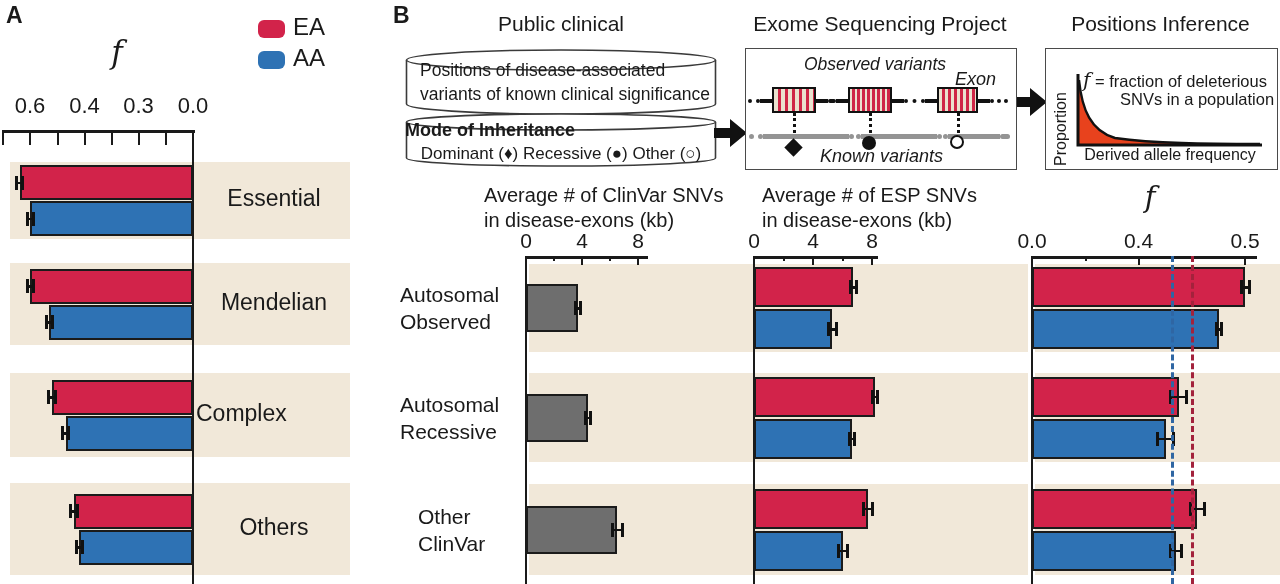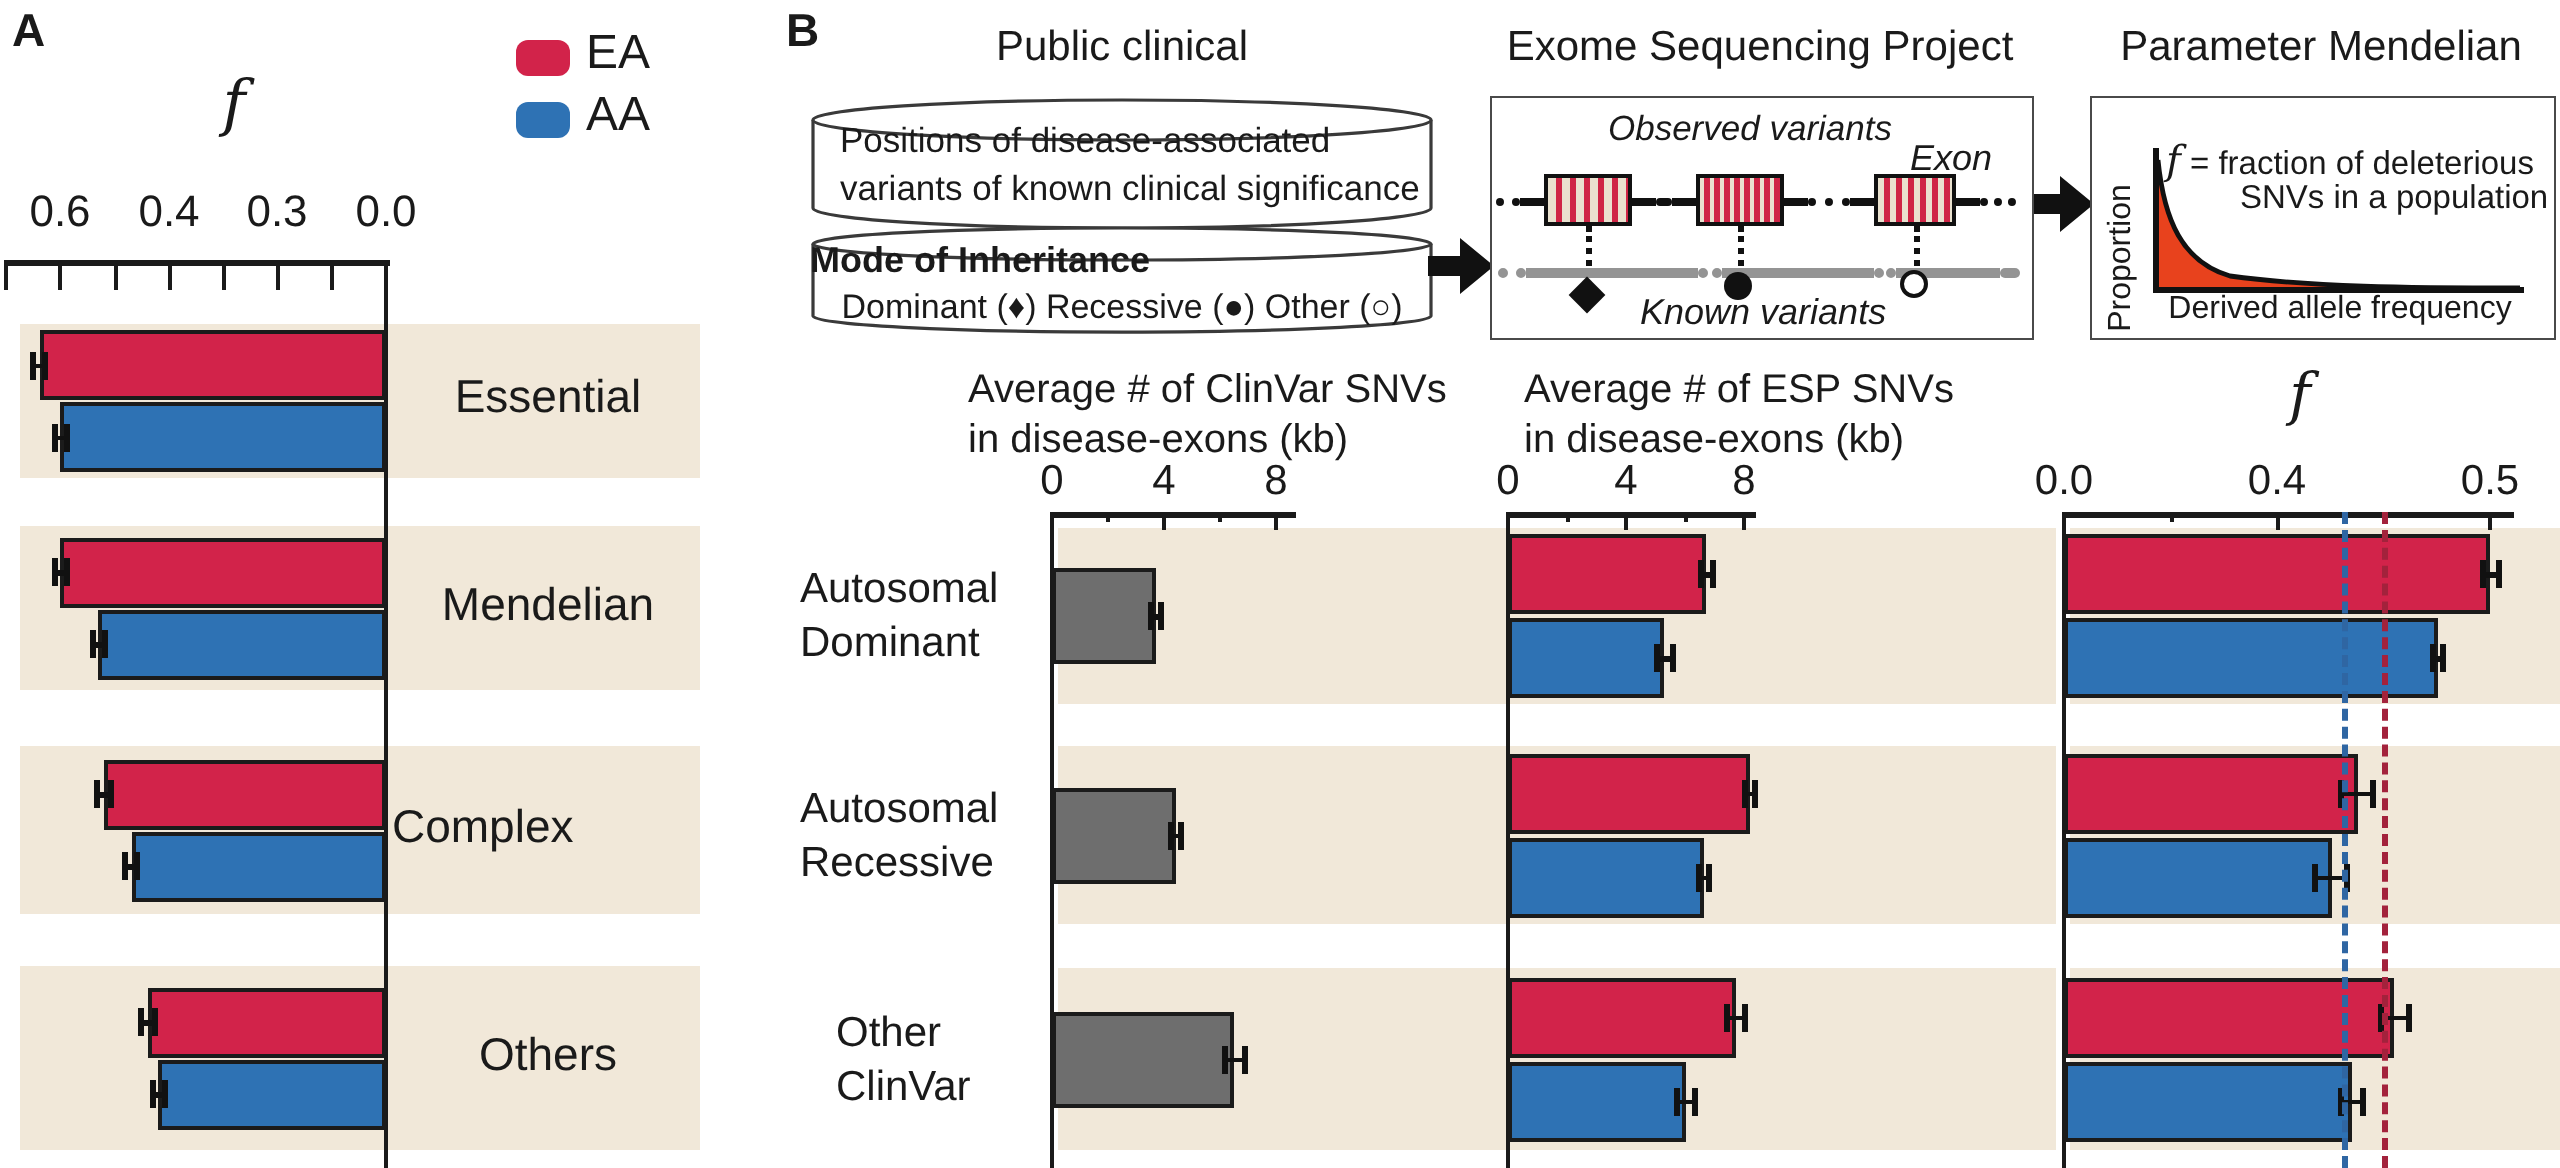--- a/index.html
+++ b/index.html
@@ -39,21 +39,21 @@
     <span class="swatch" style="left: 258px; top: 20px; background: rgb(210, 35, 74);"></span>
     <span class="abs nowrap" style="left:293px;top:13px;font-size:24px">EA</span>
     <span class="swatch" style="left: 258px; top: 51px; background: rgb(46, 114, 180);"></span>
     <span class="abs nowrap" style="left:293px;top:44px;font-size:24px">AA</span>
   </div>
 
   <div class="abs panel-letter" style="left:393px;top:2px">B</div>
 
   <div class="abs nowrap" style="left:405px;top:12px;width:312px;text-align:center;font-size:21px">Public clinical</div>
   <div class="abs nowrap" style="left:745px;top:12px;width:270px;text-align:center;font-size:21px">Exome Sequencing Project</div>
-  <div class="abs nowrap" style="left:1045px;top:12px;width:231px;text-align:center;font-size:21px">Parameter Mendelian</div>
+  <div class="abs nowrap" style="left:1045px;top:12px;width:231px;text-align:center;font-size:21px">Positions Inference</div>
 
   <div class="abs" style="left:405px;top:48px;width:312px;height:69px">
     <svg width="312" height="69">
       <path d="M1.5,12 L1.5,56 A154,10 0 0 0 310.5,56 L310.5,12" fill="#ffffff" stroke="#3a3a3a" stroke-width="1.6"></path>
       <ellipse cx="156" cy="12" rx="154.5" ry="10" fill="#ffffff" stroke="#3a3a3a" stroke-width="1.6"></ellipse>
     </svg>
     <div class="abs nowrap" style="left:15px;top:12px;font-size:17.5px">Positions of disease-associated</div>
     <div class="abs nowrap" style="left:15px;top:36px;font-size:17.5px">variants of known clinical significance</div>
   </div>
 
@@ -191,21 +191,21 @@
     <div class="ticklbl abs" style="left: 504px; top: 229px; width: 44px; font-size: 21px;">0</div>
     <div class="axisline abs" style="left: 581px; top: 256px; width: 2px; height: 9px;"></div>
     <div class="ticklbl abs" style="left: 560px; top: 229px; width: 44px; font-size: 21px;">4</div>
     <div class="axisline abs" style="left: 637px; top: 256px; width: 2px; height: 9px;"></div>
     <div class="ticklbl abs" style="left: 616px; top: 229px; width: 44px; font-size: 21px;">8</div>
     <div class="axisline abs" style="left: 553px; top: 256px; width: 2px; height: 5px;"></div>
     <div class="axisline abs" style="left: 609px; top: 256px; width: 2px; height: 5px;"></div>
     <div class="axisline abs" style="left: 524.5px; top: 256px; width: 2.5px; height: 328px;"></div>
     <div class="catlbl abs" style="left: 400px; top: 281px; font-size: 21px; line-height: 27px; white-space: nowrap;">
       <div>Autosomal</div>
-      <div>Dominant</div>
+      <div>Observed</div>
     </div>
     <div class="catlbl abs" style="left: 400px; top: 390.5px; font-size: 21px; line-height: 27px; white-space: nowrap;">
       <div>Autosomal</div>
       <div>Recessive</div>
     </div>
     <div class="catlbl abs" style="left: 418px; top: 502.5px; font-size: 21px; line-height: 27px; white-space: nowrap;">
       <div>Other</div>
       <div>ClinVar</div>
     </div>
     <div class="bar abs" style="left: 526px; top: 284px; width: 52px; height: 48px; background: rgb(110, 110, 110);"></div>

